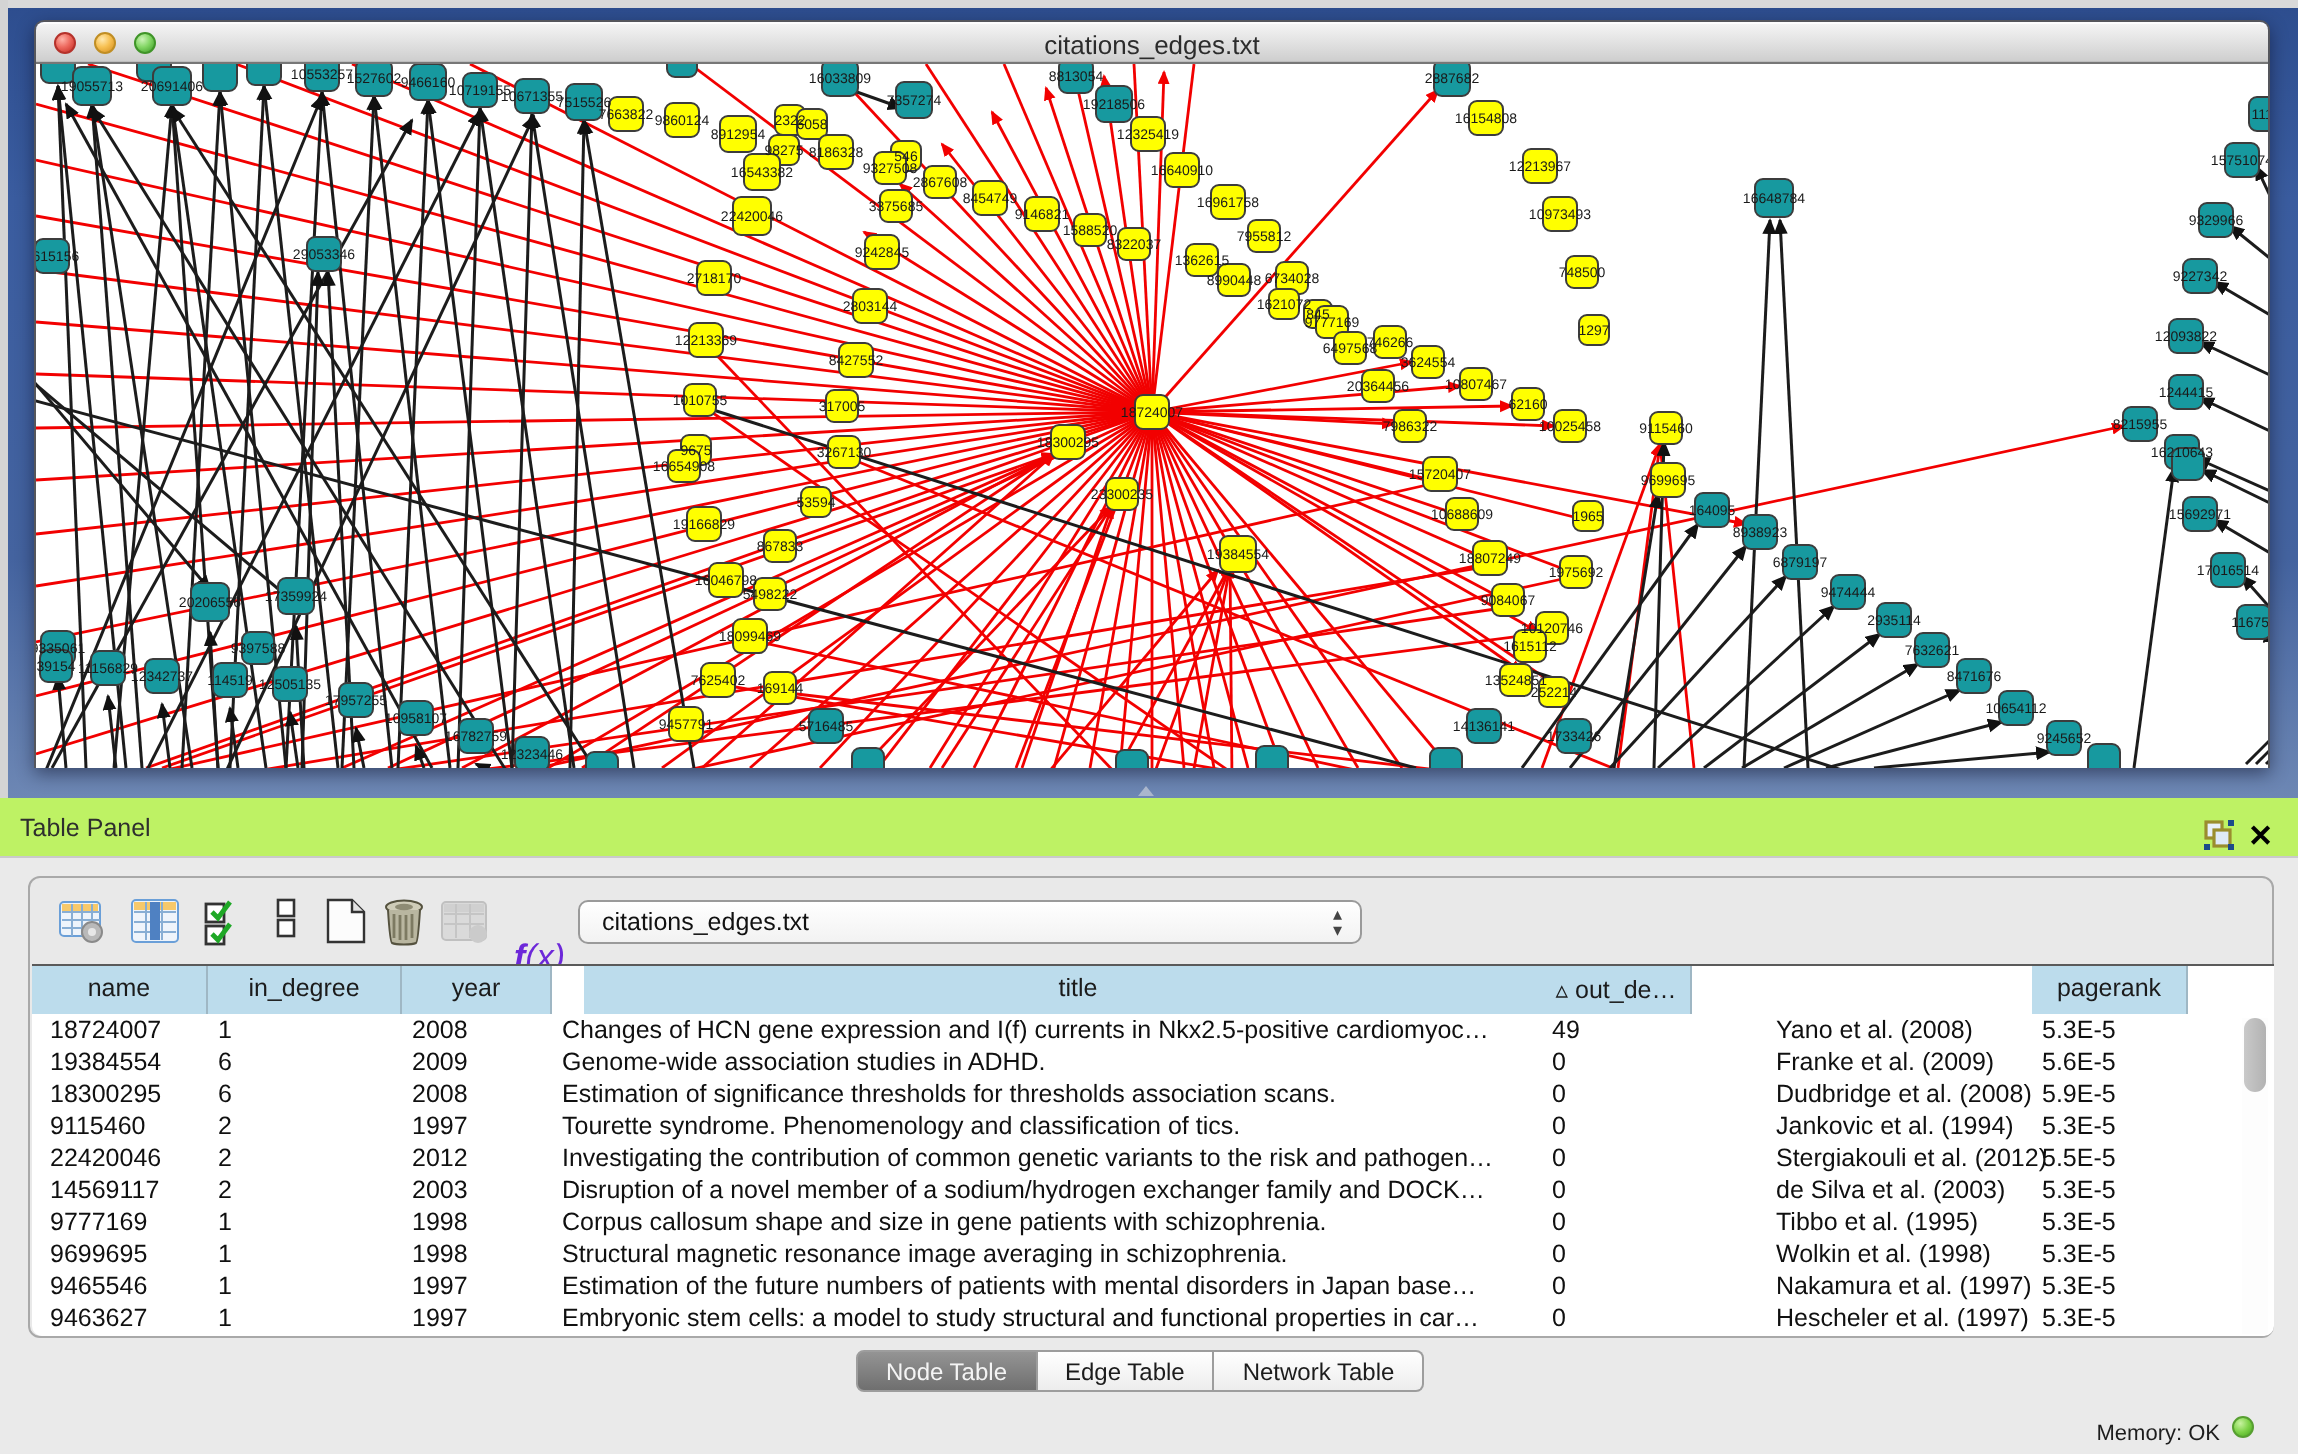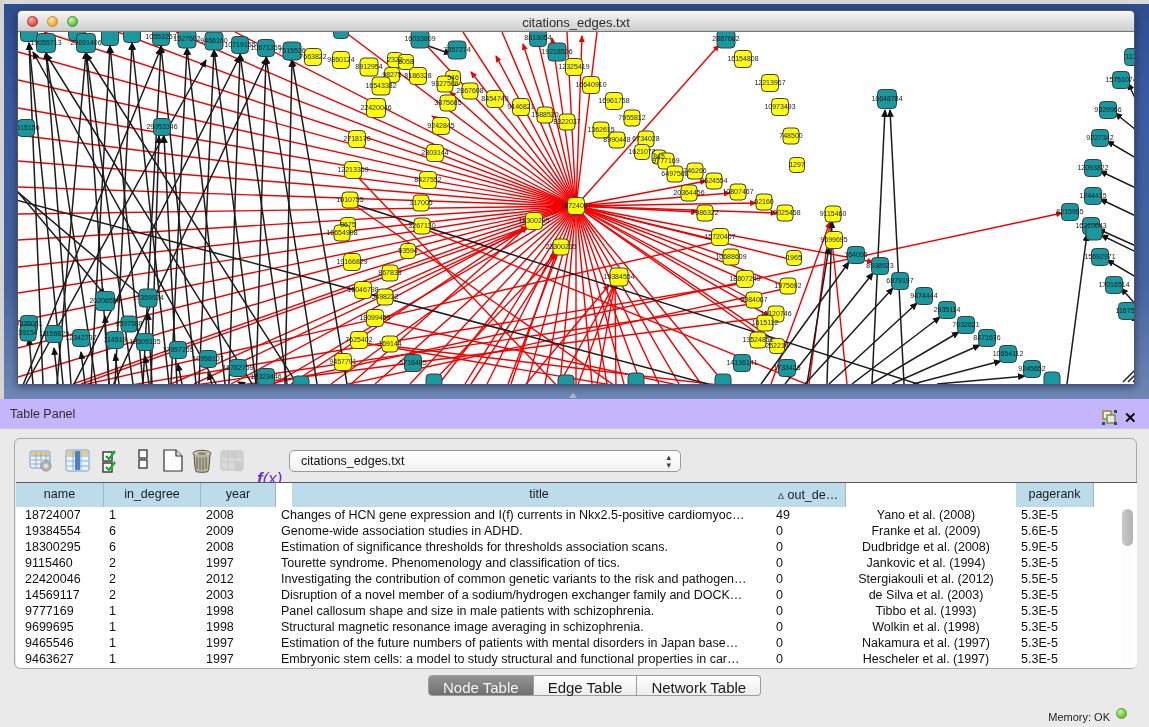--- a/index.html
+++ b/index.html
@@ -10,39 +10,39 @@
 #gwin{position:absolute;left:17px;top:10px;width:1118px;height:374px;border:1px solid #55565c;border-bottom:none;border-radius:5px 5px 0 0;box-shadow:0 3px 9px rgba(0,0,20,.45)}
 #titlebar{position:relative;height:21px;background:linear-gradient(180deg,#f4f4f4 0%,#e3e3e3 45%,#cfcfcf 96%,#b4b4b4 100%);border-bottom:1px solid #777;border-radius:4px 4px 0 0;border-top:1px solid #fdfdfd}
 #titlebar .t{position:absolute;left:0;right:0;top:3px;text-align:center;font-size:13px;color:#2c2c2c}
 .ball{position:absolute;top:4px;width:11px;height:11px;border-radius:50%}
 #b1{left:9px;background:radial-gradient(circle at 35% 30%,#ffb3a8,#ee6b60 45%,#ce3a31 85%);border:1px solid #b5322b}
 #b2{left:29px;background:radial-gradient(circle at 35% 30%,#ffe9b0,#f7c153 45%,#dd9b2b 85%);border:1px solid #c08e24}
 #b3{left:49px;background:radial-gradient(circle at 35% 30%,#ccf3b8,#84d766 45%,#4daa35 85%);border:1px solid #3f9428}
 #canvas{position:relative;width:1116px;height:352px;background:#fff;overflow:hidden}
 #grip{position:absolute;left:569px;top:393px;width:0;height:0;border-left:4.5px solid transparent;border-right:4.5px solid transparent;border-bottom:5px solid #aab6cc}
 #tpanel{position:absolute;left:0;top:399px;width:1149px;height:328px;background:#eaeaea}
-#tphead{position:absolute;left:0;top:0;width:1149px;height:30px;background:#c4b5fd;border-bottom:1px solid #cacaca}
+#tphead{position:absolute;left:0;top:0;width:1149px;height:30px;background:#bef264;border-bottom:1px solid #cacaca}
 #tphead .t{position:absolute;left:10px;top:8px;font-size:12.5px;color:#2e2e2e}
 #flt{position:absolute;left:1102px;top:11px}
 #clsx{position:absolute;left:1124px;top:10px;font-size:15px;font-weight:bold;color:#000}
 #tbox{position:absolute;left:14px;top:39px;width:1123px;height:231px;background:#e9e9e9;border:1px solid #a9a9a9;border-radius:6px}
 #toolbar{position:absolute;left:6px;top:10px;height:24px}
 .ic{position:absolute;top:0}
 #combo{position:absolute;left:274px;top:11px;width:392px;height:22px;background:linear-gradient(180deg,#fff,#f2f2f2);border:1px solid #9a9a9a;border-radius:5px;font-size:12.5px;color:#111;padding:3px 0 0 11px}
 #combo .ar{position:absolute;right:9px;top:2px;font-size:9px;color:#444;line-height:8px;text-align:center}
 #thead{position:absolute;left:1px;top:43px;width:1121px;height:40px;background:#fff;border-top:1px solid #5a5a5a;border-bottom:1px solid #9b9b9b}
 .hc{position:absolute;top:0;height:24px;background:#bcdcec;border-right:1px solid #9fb7c4;font-size:12.5px;color:#1b1b1b;text-align:center;padding-top:4px}
 #tbody{position:absolute;left:1px;top:69px;width:1121px;height:160px;background:#fff;overflow:hidden;border-radius:0 0 5px 5px}
 .tr{position:relative;height:16px;font-size:12.5px;color:#101010;white-space:nowrap}
 .tr div{position:absolute;top:0px;overflow:hidden}
 .c1{left:9px;width:85px}.c2{left:93px;width:95px}.c3{left:190px;width:80px}.c4{left:265px;width:492px}
-.c5{left:760px;width:72px}.c6{left:825px;width:170px;text-align:center}.c7{left:1005px;width:85px}
+.c5{left:760px;width:72px}.c6{left:872px;width:170px;text-align:left}.c7{left:1005px;width:85px}
 #vsb{position:absolute;left:1106px;top:70px;width:13px;height:158px;background:#fdfdfd}
 #vsb .th{position:absolute;left:1px;top:0;width:11px;height:37px;background:linear-gradient(90deg,#c9c9c9,#b2b2b2);border-radius:6px}
-#tabs{position:absolute;left:428px;top:276px;height:21px;font-size:15px}
+#tabs{position:absolute;left:428px;top:276px;height:21px;font-size:12px}
 .tab{float:left;height:21px;padding:3px 14px 0;border:1px solid #9d9d9d;border-left:none;background:linear-gradient(180deg,#fff,#ededed);color:#1c1c1c}
 #tab1{border-left:1px solid #9d9d9d;border-radius:4px 0 0 4px;background:linear-gradient(180deg,#949494,#6f6f6f);color:#f4f4f4}
 #tab3{border-radius:0 4px 4px 0}
 #mem{position:absolute;right:39px;top:312px;font-size:11px;color:#1d1d1d}
 #memdot{position:absolute;right:22px;top:309px;width:11px;height:11px;border-radius:50%;background:radial-gradient(circle at 35% 30%,#c8f3a0,#7ed348 50%,#4fae23 90%);border:1px solid #579f31}
 </style></head>
 <body>
 <div id="app">
   <div id="netbg"></div>
   <div id="topstrip"></div>
@@ -627,23 +627,23 @@
             <div class="c3">2003</div>
             <div class="c4">Disruption of a novel member of a sodium/hydrogen exchanger family and DOCK…</div>
             <div class="c5">0</div>
             <div class="c6">de Silva et al. (2003)</div>
             <div class="c7">5.3E-5</div>
           </div>
 <div class="tr">
             <div class="c1">9777169</div>
             <div class="c2">1</div>
             <div class="c3">1998</div>
-            <div class="c4">Panel callosum shape and size in male patients with schizophrenia.</div>
-            <div class="c5">0</div>
-            <div class="c6">Tibbo et al. (1993)</div>
+            <div class="c4">Corpus callosum shape and size in gene patients with schizophrenia.</div>
+            <div class="c5">0</div>
+            <div class="c6">Tibbo et al. (1995)</div>
             <div class="c7">5.3E-5</div>
           </div>
 <div class="tr">
             <div class="c1">9699695</div>
             <div class="c2">1</div>
             <div class="c3">1998</div>
             <div class="c4">Structural magnetic resonance image averaging in schizophrenia.</div>
             <div class="c5">0</div>
             <div class="c6">Wolkin et al. (1998)</div>
             <div class="c7">5.3E-5</div>

